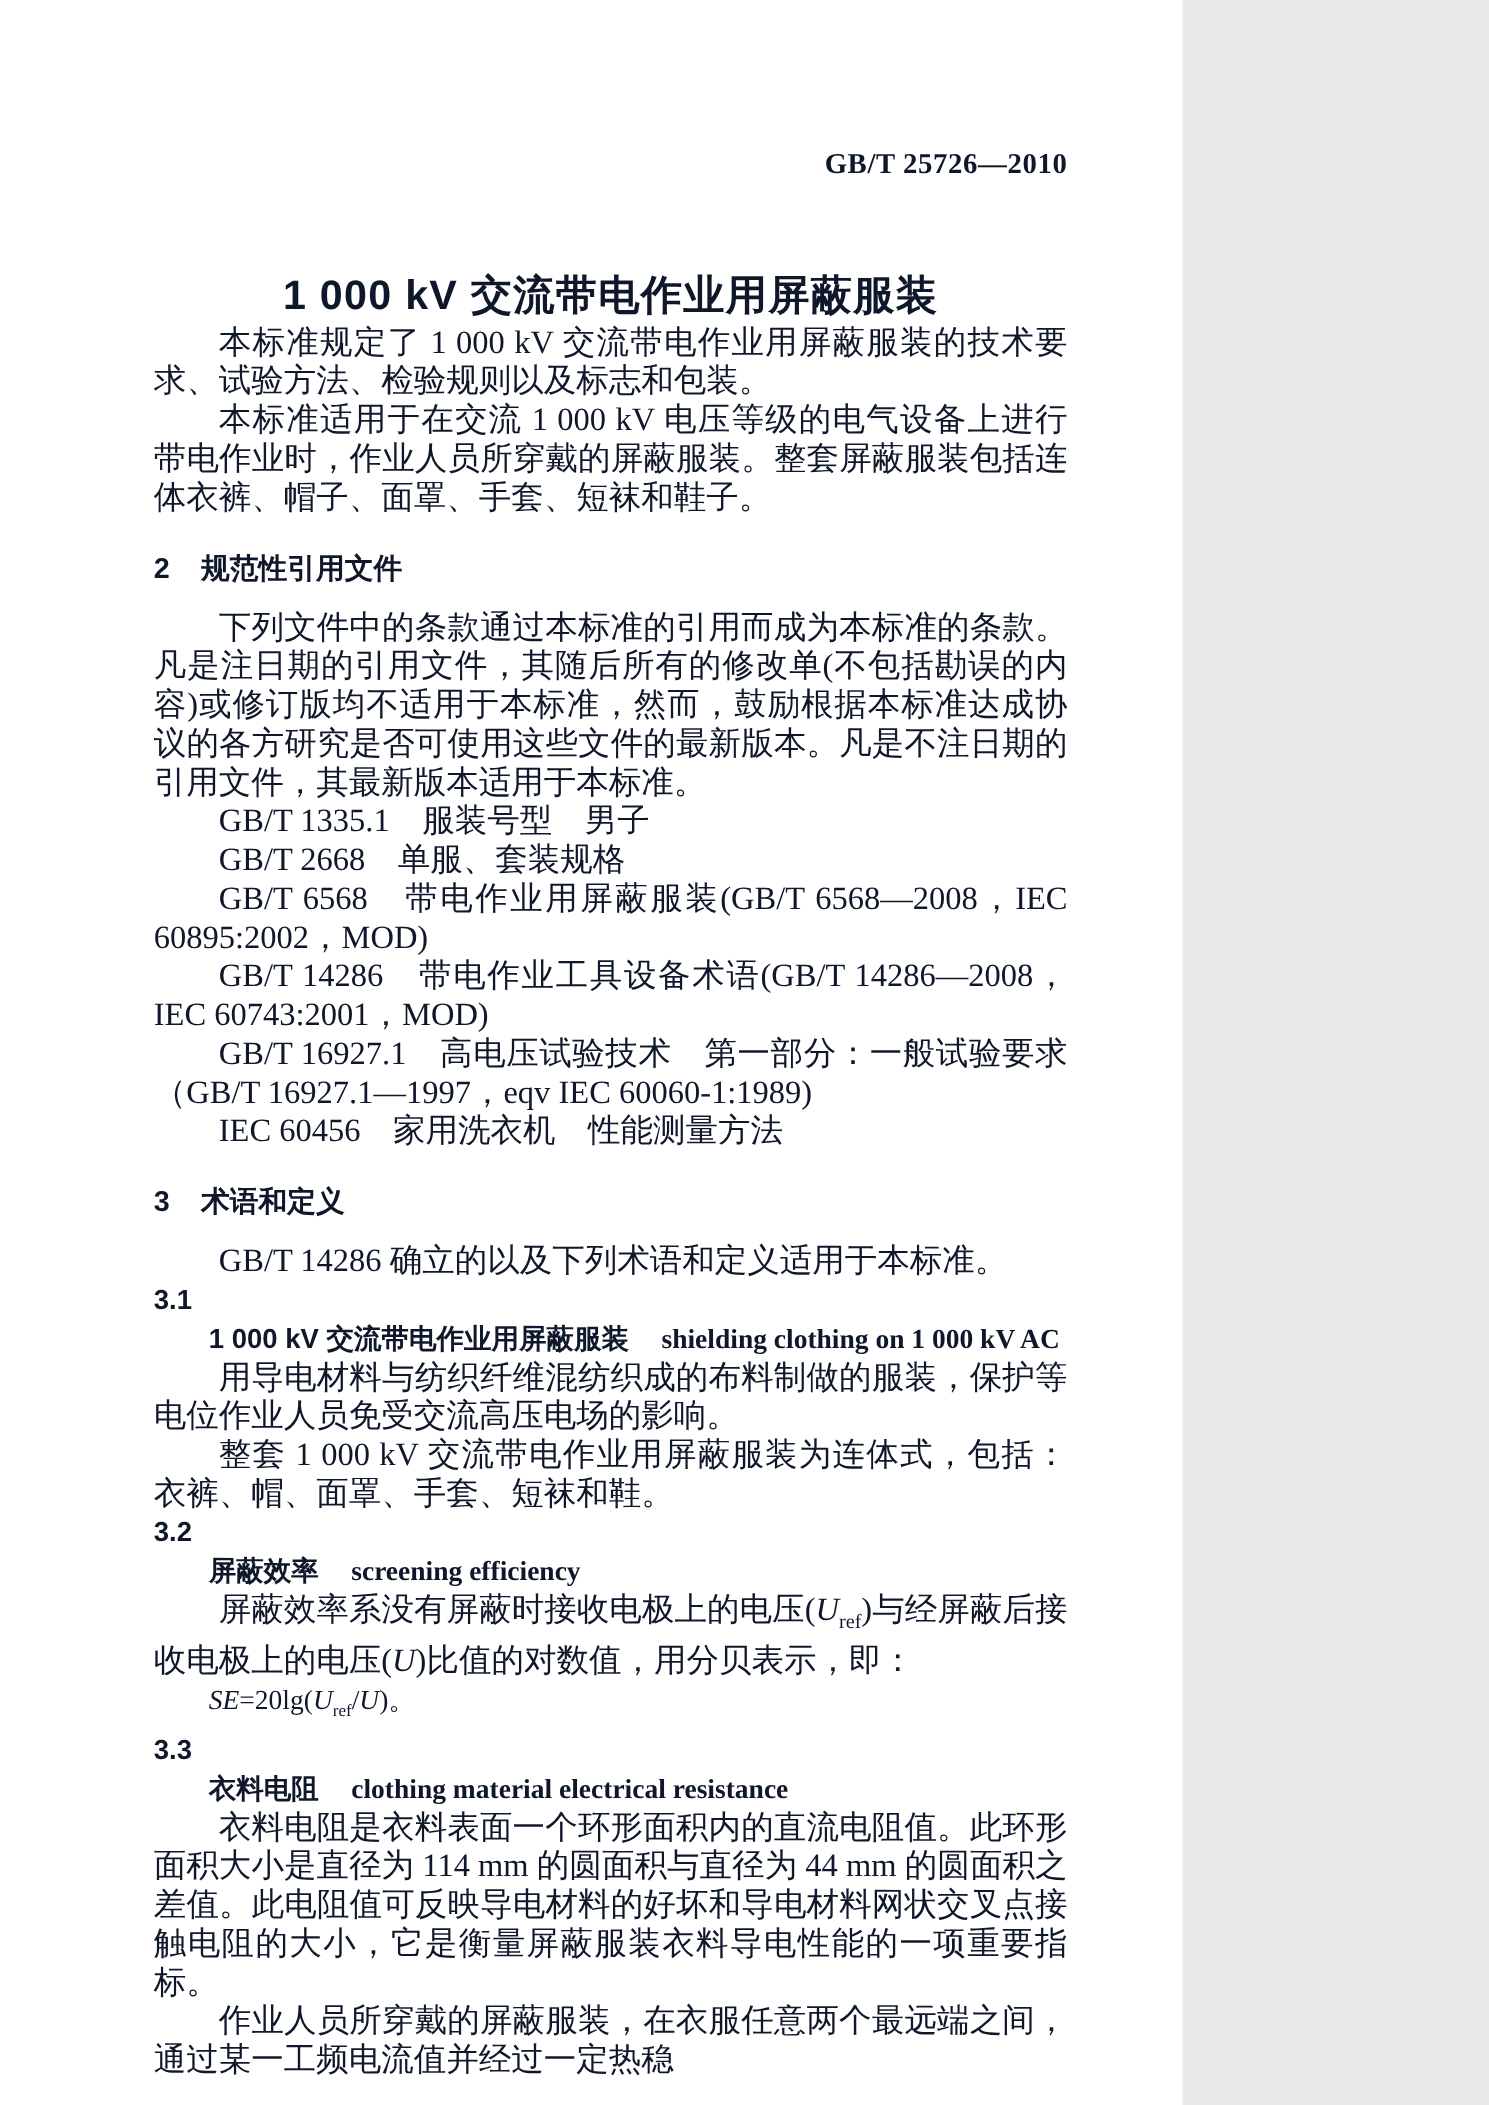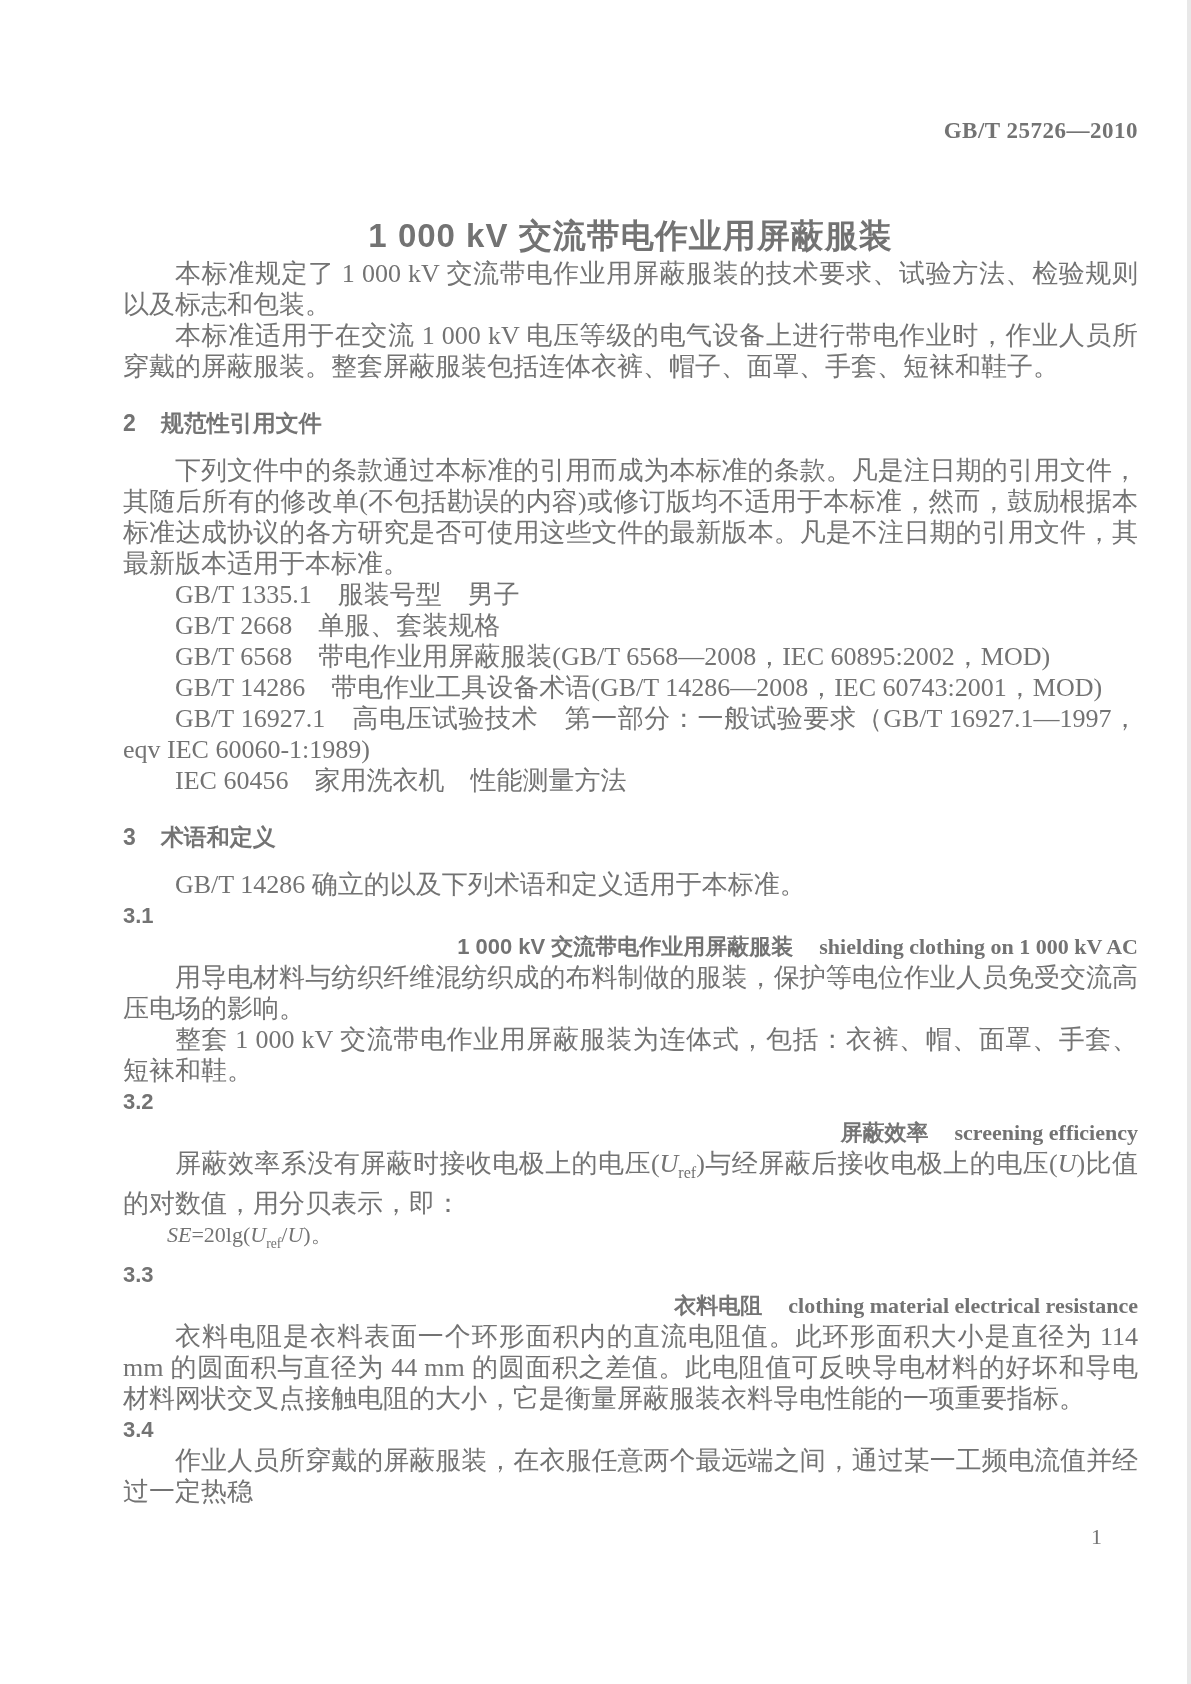--- a/index.html
+++ b/index.html
@@ -4,26 +4,26 @@
 <style>
   html, body { margin: 0; padding: 0; }
   body {
     width: 1191px;
     height: 1684px;
     background: #e8e8e8;
     font-family: "Liberation Serif", "DejaVu Serif", serif;
   }
   .page {
     position: relative;
-    width: 1187px;
+    width: 946px;
     height: 1684px;
     background: #ffffff;
     box-sizing: border-box;
-    padding: 118px 49px 0 123px;
-    color: #737373;
+    padding: 118px 92px 0 123px;
+    color: #0f172a;
     overflow: hidden;
   }
   .doc-code {
     text-align: right;
     font-weight: bold;
     font-size: 23px;
     line-height: 26px;
     letter-spacing: 0.5px;
     font-family: "Liberation Serif", "DejaVu Serif", serif;
   }
@@ -57,21 +57,20 @@
     margin: 0;
     font-family: "Liberation Sans", "DejaVu Sans", sans-serif;
     font-weight: bold;
   }
   .term-line {
     font-size: 22px;
     line-height: 31px;
     margin: 0;
     padding-left: 2em;
     font-weight: bold;
-    text-align: right;
   }
   .term-zh {
     font-family: "Liberation Sans", "DejaVu Sans", sans-serif;
     margin-right: 26px;
   }
   .term-en {
     font-family: "Liberation Serif", "DejaVu Serif", serif;
   }
   .formula {
     font-size: 22px;
@@ -133,18 +132,17 @@
   </p>
   <p class="body-p"><span>屏蔽效率系没有屏蔽时接收电极上的电压(</span><span class="var">U</span><sub>ref</sub><span>)与经屏蔽后接收电极上的电压(</span><span class="var">U</span><span>)比值的对数值，用分贝表示，即：</span></p>
   <p class="formula"><span class="var">SE</span><span>=20lg(</span><span class="var">U</span><sub>ref</sub><span>/</span><span class="var">U</span><span>)。</span></p>
 
   <p class="term-num">3.3</p>
   <p class="term-line">
     <span class="term-zh">衣料电阻</span><span class="term-en">clothing material electrical resistance</span>
   </p>
   <p class="body-p">衣料电阻是衣料表面一个环形面积内的直流电阻值。此环形面积大小是直径为 114 mm 的圆面积与直径为 44 mm 的圆面积之差值。此电阻值可反映导电材料的好坏和导电材料网状交叉点接触电阻的大小，它是衡量屏蔽服装衣料导电性能的一项重要指标。</p>
 
-  <p class="term-num">3.4</p>
   <p class="body-p">作业人员所穿戴的屏蔽服装，在衣服任意两个最远端之间，通过某一工频电流值并经过一定热稳</p>
 
   <div class="page-num">1</div>
 
 </div>
 
 </body></html>

